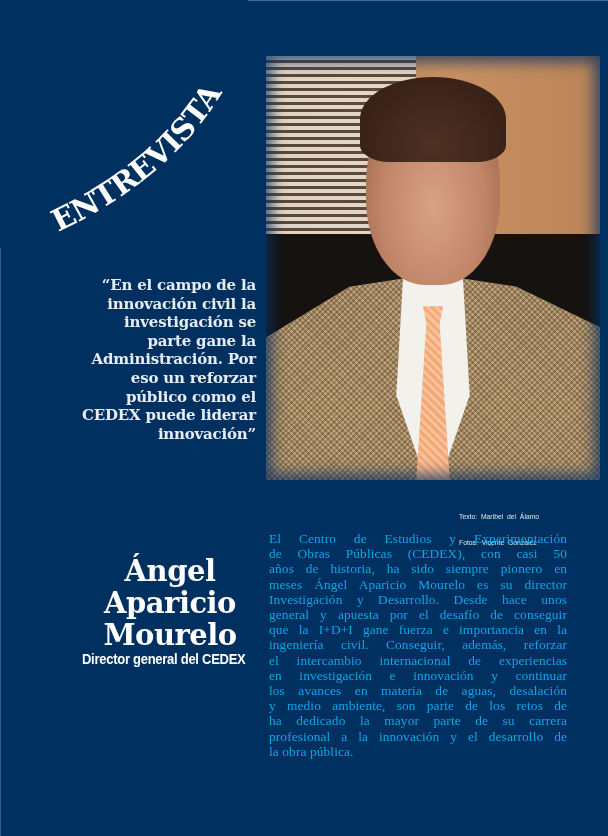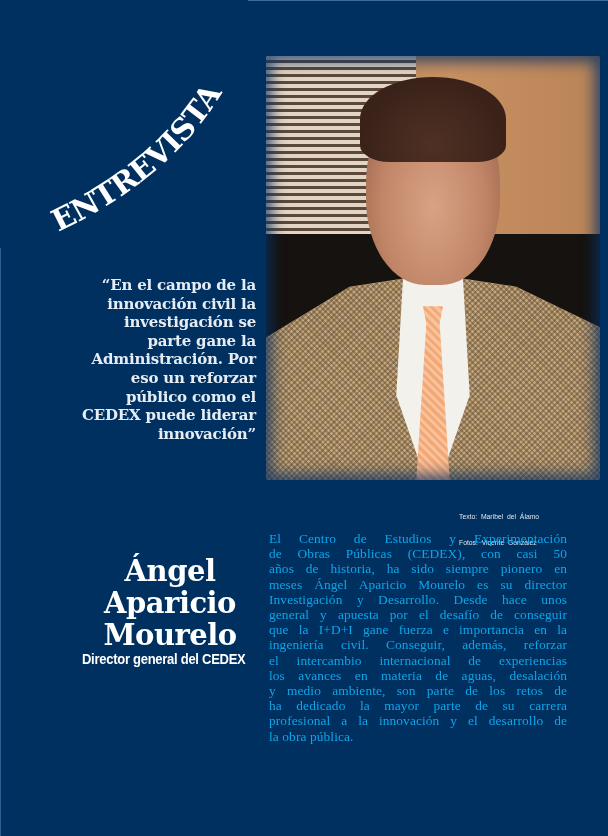--- a/index.html
+++ b/index.html
@@ -209,19 +209,20 @@
   <div class="intro">
     <span>El Centro de Estudios y Experimentación</span>
     <span>de Obras Públicas (CEDEX), con casi 50</span>
     <span>años de historia, ha sido siempre pionero en</span>
     <span>meses Ángel Aparicio Mourelo es su  director</span>
     <span>Investigación y Desarrollo. Desde hace unos</span>
     <span>general y  apuesta por el desafío de conseguir</span>
     <span>que la I+D+I  gane fuerza  e importancia en la</span>
     <span>ingeniería civil. Conseguir, además, reforzar</span>
     <span>el intercambio internacional de  experiencias</span>
+    <span>en investigación e innovación y continuar</span>
     <span>los  avances en materia de aguas, desalación</span>
     <span>y medio ambiente, son parte de los retos de</span>
     <span>ha dedicado la mayor parte de su carrera</span>
     <span>profesional  a la innovación y el desarrollo de</span>
     <span class="last">la obra pública.</span>
   </div>
 </div>
 
 </body></html>

